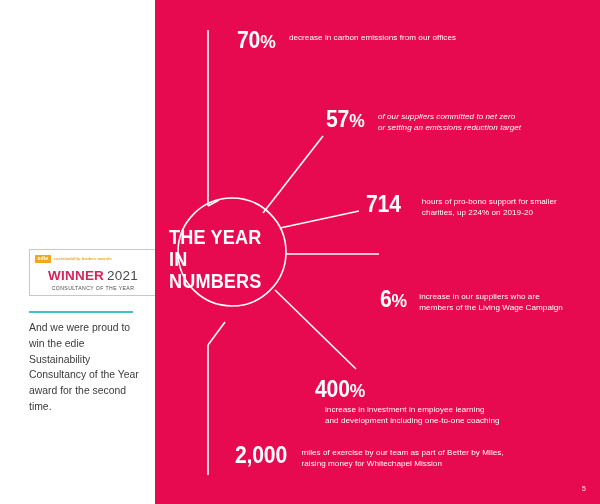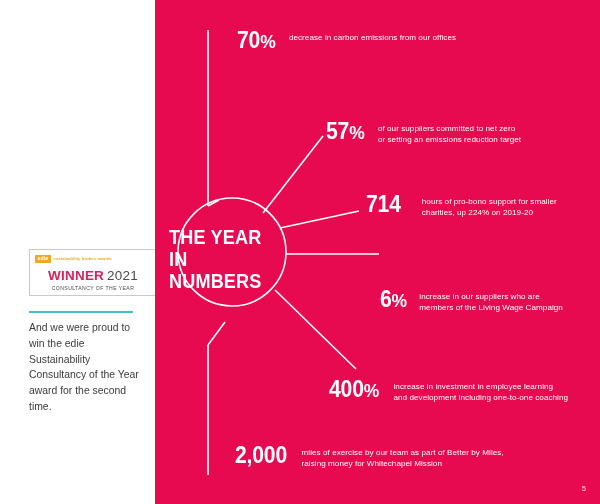--- a/index.html
+++ b/index.html
@@ -218,23 +218,23 @@
       <div>NUMBERS</div>
     </div>
 
     <div class="stat" style="left:82px;top:29px;">
       <div class="stat-num"><span>70</span><span class="pct">%</span></div>
       <div class="stat-text" style="margin-left:10px;">
         <span>decrease in carbon emissions from our offices</span>
       </div>
     </div>
 
-    <div class="stat" style="left:171px;top:108px;margin-top:12px;">
+    <div class="stat" style="left:171px;top:108px;">
       <div class="stat-num"><span>57</span><span class="pct">%</span></div>
-      <div class="stat-text" style="margin-left:10px;">
+      <div class="stat-text" style="margin-left:10px;font-style:italic;">
         <span>of our suppliers committed to net zero</span>
         <span>or setting an emissions reduction target</span>
       </div>
     </div>
 
     <div class="stat" style="left:211px;top:193px;">
       <div class="stat-num"><span>714</span><span class="pct"></span></div>
       <div class="stat-text" style="margin-left:18px;">
         <span>hours of pro-bono support for smaller</span>
         <span>charities, up 224% on 2019-20</span>
@@ -242,21 +242,21 @@
     </div>
 
     <div class="stat" style="left:225px;top:288px;">
       <div class="stat-num"><span>6</span><span class="pct">%</span></div>
       <div class="stat-text" style="margin-left:10px;">
         <span>increase in our suppliers who are</span>
         <span>members of the Living Wage Campaign</span>
       </div>
     </div>
 
-    <div class="stat" style="left:174px;top:378px;">
+    <div class="stat" style="left:160px;top:378px;flex-direction:column;">
       <div class="stat-num"><span>400</span><span class="pct">%</span></div>
       <div class="stat-text" style="margin-left:10px;">
         <span>increase in investment in employee learning</span>
         <span>and development including one-to-one coaching</span>
       </div>
     </div>
 
     <div class="stat" style="left:80px;top:444px;">
       <div class="stat-num"><span>2,000</span><span class="pct"></span></div>
       <div class="stat-text" style="margin-left:10px;">

